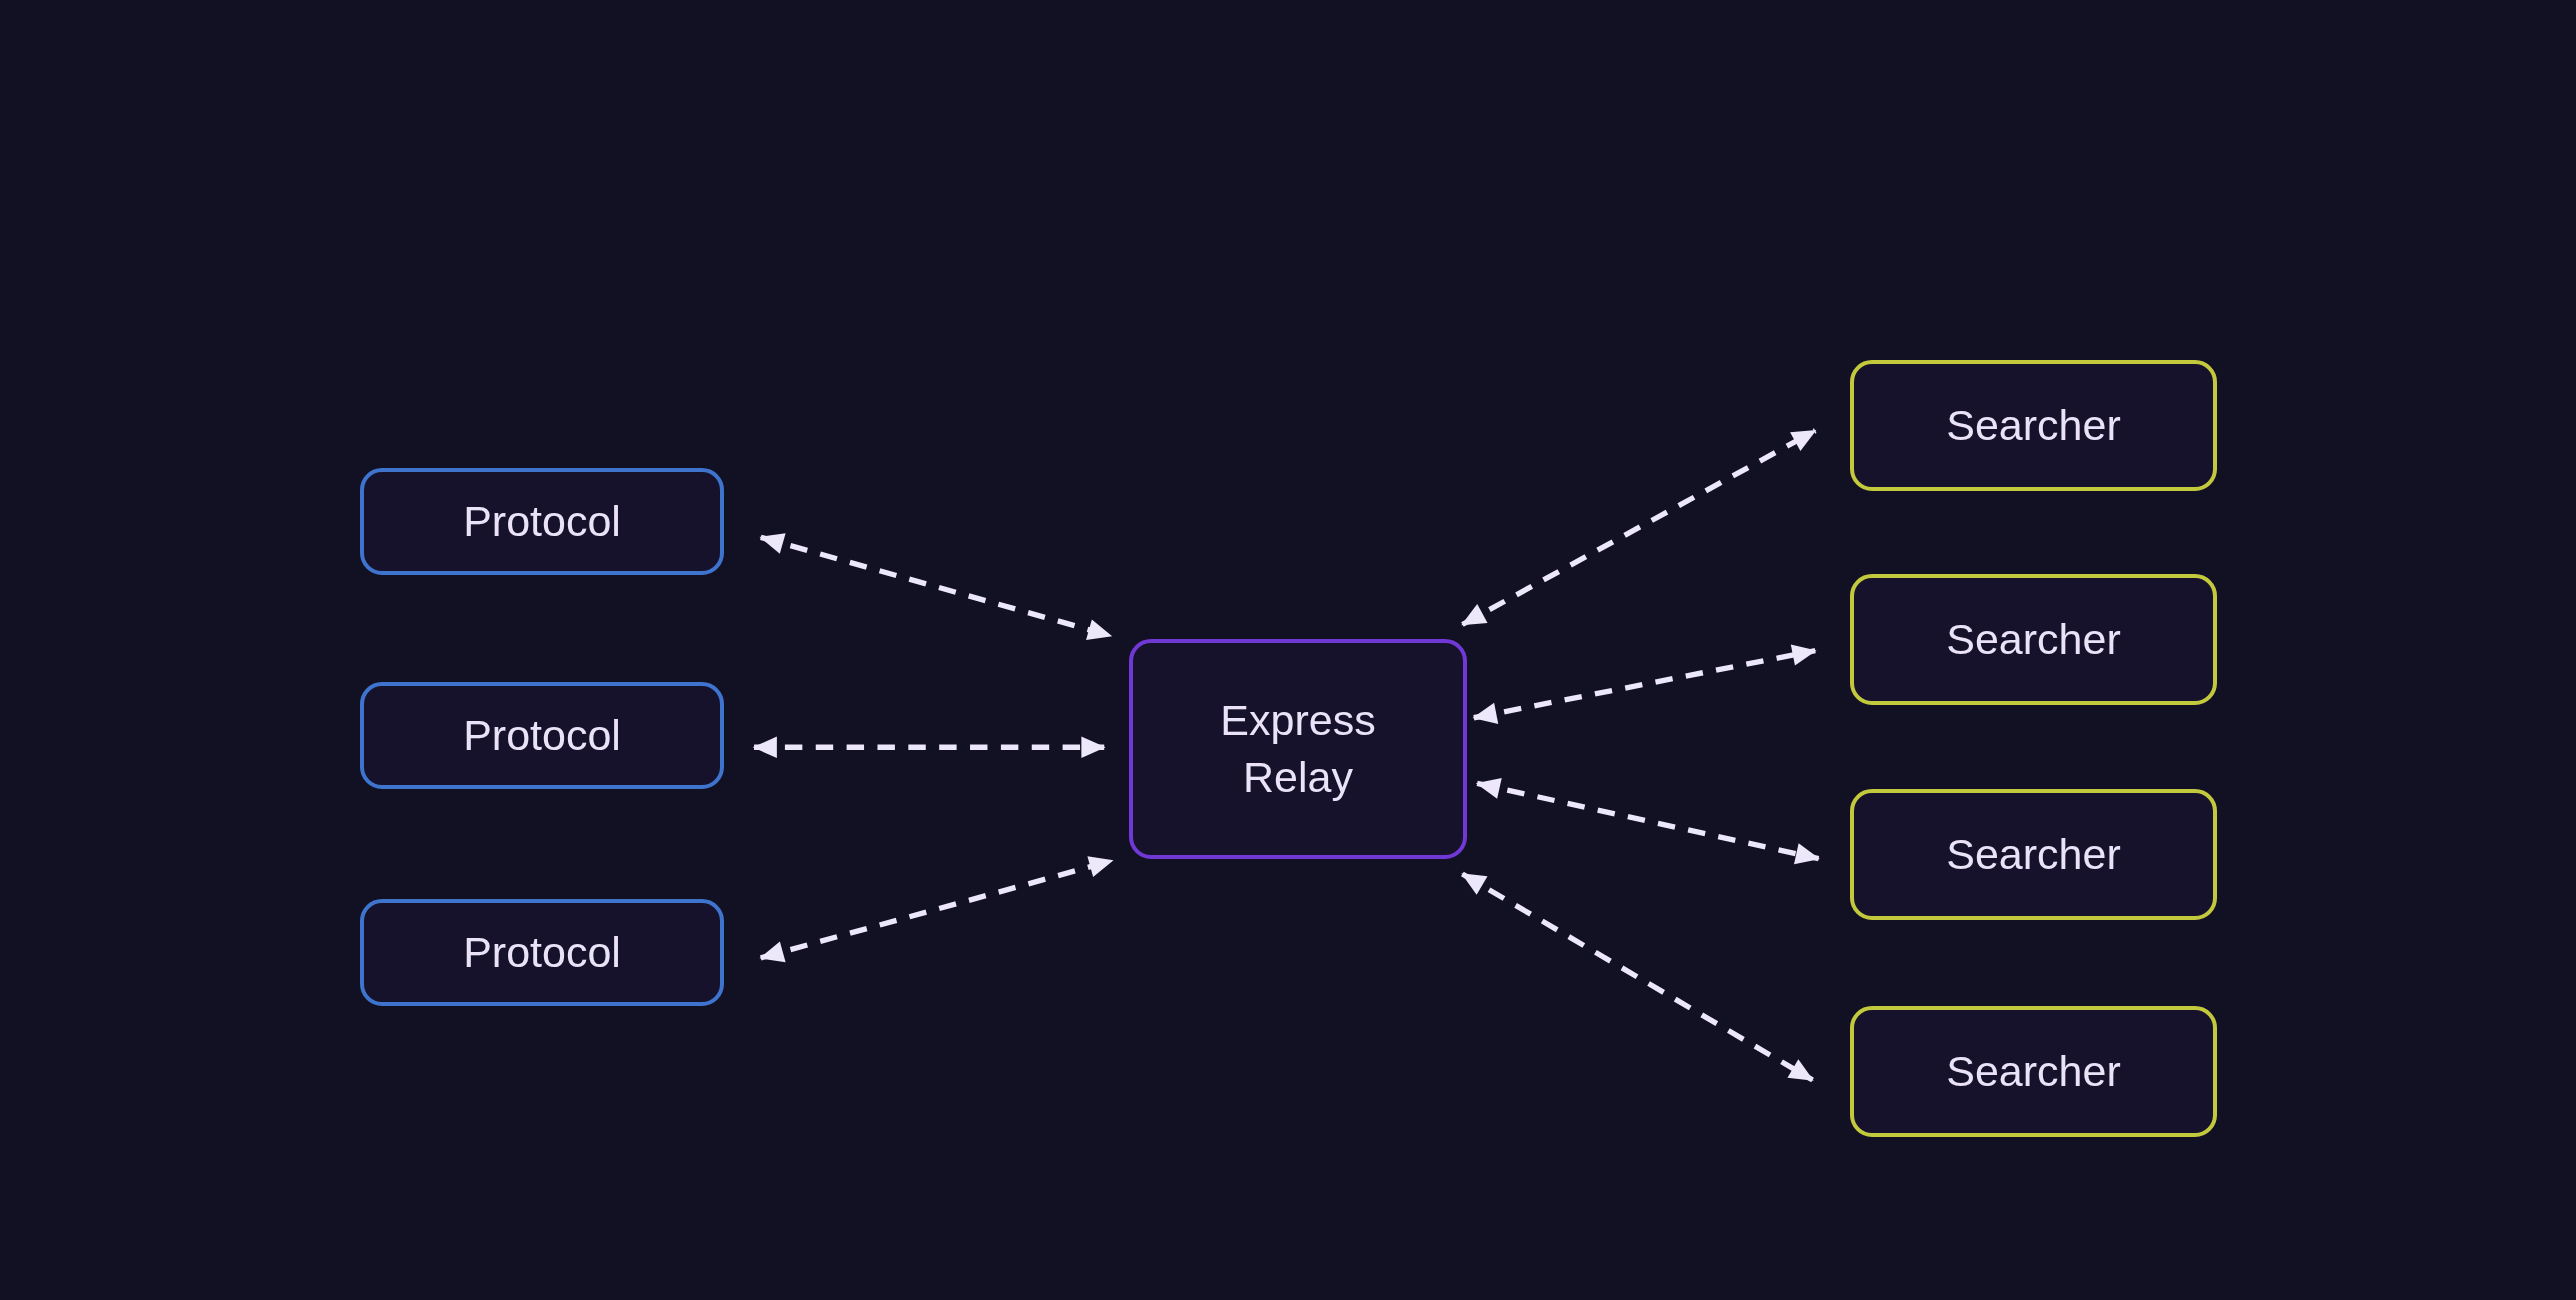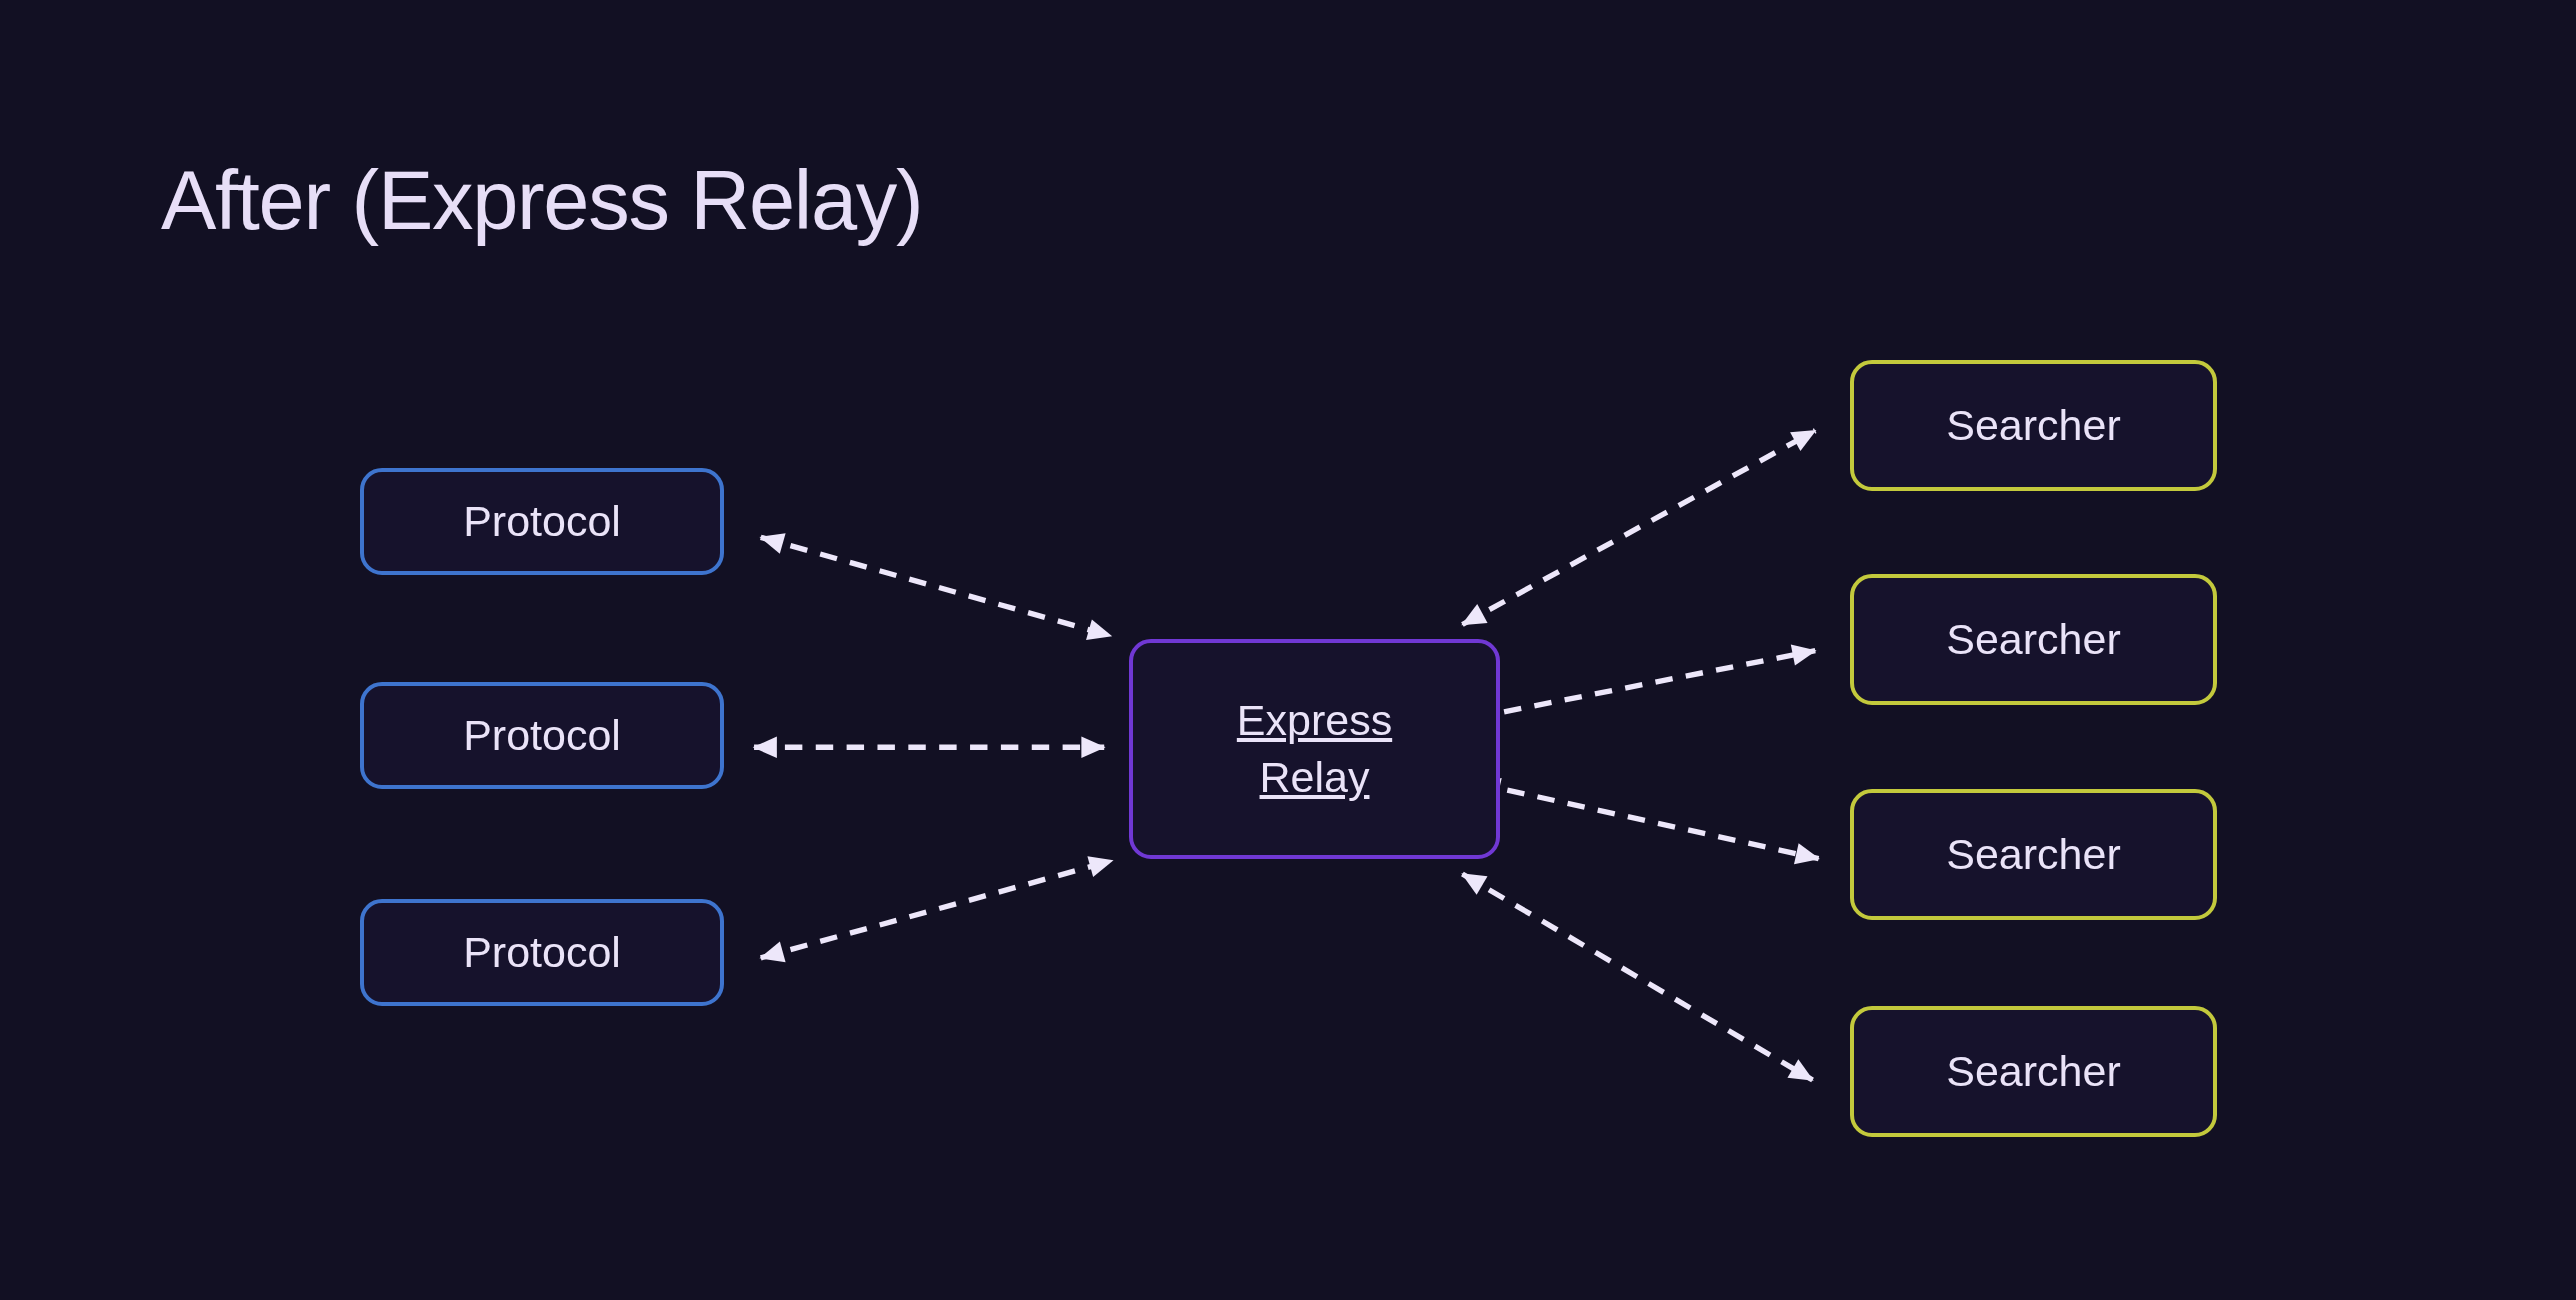--- a/index.html
+++ b/index.html
@@ -28,34 +28,32 @@
   .ah{fill:var(--arrow);}
   .node{
     position:absolute;display:flex;align-items:center;justify-content:center;
     box-sizing:border-box;border:4.7px solid;border-radius:22px;
     background:var(--node-fill);color:var(--text);
     font-size:43px;font-weight:400;
   }
   .protocol{border-color:var(--protocol-border);left:360px;width:364px;height:107px;}
   .p1{top:468px}.p2{top:682px}.p3{top:899px}
   .relay{
-    border-color:var(--relay-border);left:1129px;top:639px;width:371px;height:220px;
+    border-color:var(--relay-border);left:1129px;top:639px;width:338px;height:220px;
     text-align:center;
-    text-decoration:underline;
   }
   .relay .label{max-width:215px;line-height:1.32;}
   .searcher{border-color:var(--searcher-border);left:1850px;width:367px;height:131px;}
   .s1{top:360px}.s2{top:574px}.s3{top:789px}.s4{top:1006px}
 </style>
 </head>
 <body>
 
 <div class="canvas">
 
-  <h1 class="title">After (Express Relay)</h1>
 
   <svg class="edges" viewBox="0 0 3840 1938" xmlns="http://www.w3.org/2000/svg" aria-hidden="true">
     <defs>
       <marker id="arrowhead" markerUnits="userSpaceOnUse" markerWidth="40" markerHeight="36" refX="36" refY="18" orient="auto-start-reverse">
         <path class="ah" d="M2 2 L38 18 L2 34 Z"></path>
       </marker>
     </defs>
 
     <line class="edge" x1="1134" y1="801" x2="1656" y2="948" marker-start="url(#arrowhead)" marker-end="url(#arrowhead)"></line>
     <line class="edge" x1="1124" y1="1114" x2="1646" y2="1114" marker-start="url(#arrowhead)" marker-end="url(#arrowhead)"></line>

